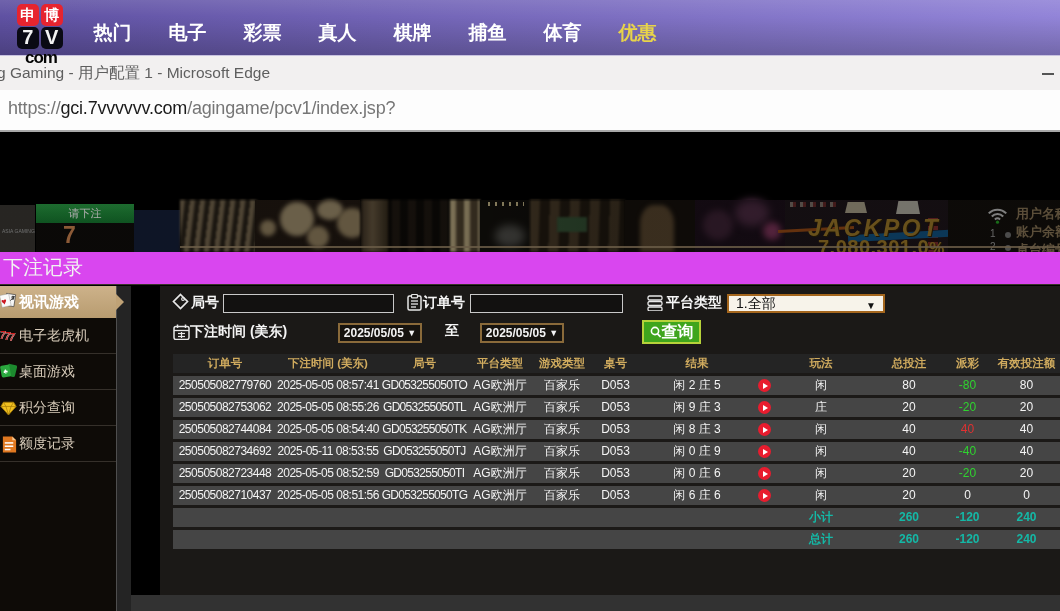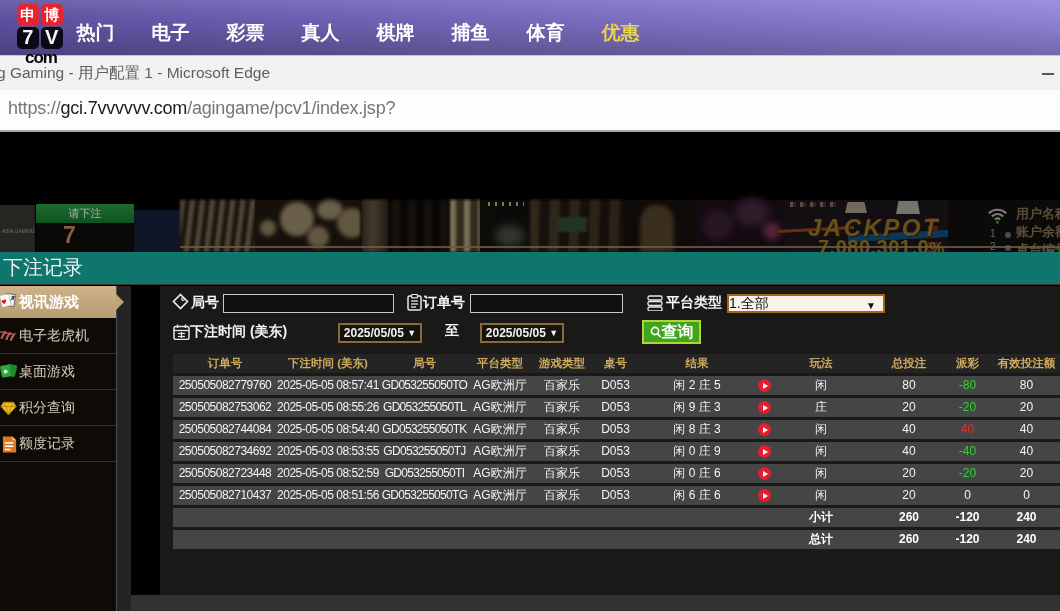--- a/index.html
+++ b/index.html
@@ -6,21 +6,21 @@
 html,body { width:1060px; height:611px; overflow:hidden; background:#000; }
 body { font-family:"Liberation Sans", sans-serif; }
 #page { position:relative; width:1060px; height:611px; }
 .abs { position:absolute; }
 
 
 #nav { left:0; top:0; width:1060px; height:56px;
   background:linear-gradient(to right,#5f51a2,#9284d8); }
 #nav .shade { position:absolute; inset:0;
   background:linear-gradient(to bottom,rgba(255,255,255,0.10),rgba(255,255,255,0) 30%,rgba(0,0,0,0.22)); }
-#menu { position:absolute; left:58px; top:0; height:56px; display:flex; }
+#menu { position:absolute; left:75px; top:0; height:56px; display:flex; }
 #menu div { width:75px; text-align:center; line-height:65px; font-size:19px; font-weight:bold; color:#fff; }
 #menu div.yl { color:#e8d44a; }
 
 
 #logo { left:17px; top:4px; width:46px; height:60px; z-index:30; }
 .tile { position:absolute; width:21.5px; height:21.5px; border-radius:5px; text-align:center; }
 .tr { background:#e6242f; color:#fff; font-size:15px; line-height:22px; font-weight:bold; }
 .tb { background:#0a0a14; color:#f2f2f2; font-size:20px; line-height:21px; font-weight:bold; }
 #lcom { position:absolute; left:4px; top:44px; width:40px; color:#050505; font-size:17px; font-weight:900; letter-spacing:-1px; text-align:center; }
 
@@ -33,60 +33,60 @@
 #urlbar { left:0; top:90px; width:1060px; height:42px; background:#fdfdfd; border-bottom:2px solid #a8a8a8; }
 #urlbar .u { position:absolute; left:8px; top:8px; font-size:18px; letter-spacing:-0.2px; color:#767676; }
 #urlbar .u b { color:#1b1b1b; font-weight:normal; }
 
 
 #photo { left:0; top:132px; width:1060px; height:120px; background:#000; overflow:hidden; }
 #scene { position:absolute; left:0; top:68px; width:1060px; height:52px; }
 #scene .abs { position:absolute; }
 
 
-#phead { left:0; top:252px; width:1060px; height:33px; background:#0f766e; border-bottom:1px solid #3a342a; }
+#phead { left:0; top:252px; width:1060px; height:33px; background:#d946ef; border-bottom:1px solid #3a342a; }
 #phead .h { position:absolute; left:3px; top:2px; color:#f2f2f2; font-size:20px; }
 
 
 #sidebar { z-index:6; left:0; top:286px; width:117px; height:325px; background:#0e0b07; border-right:1px solid #4e4e4e; }
 .sitem { position:absolute; left:0; width:116px; height:36px; border-bottom:1px solid #35302a; color:#d9cdbb; font-size:14px; }
 .sitem .lbl { position:absolute; left:19px; top:9px; }
 .sitem .ic { position:absolute; left:0px; top:6px; width:17px; height:22px; }
 #sact { position:absolute; left:0; top:0px; width:116px; height:32px; background:linear-gradient(#cdb28a,#b89c70); }
 #sact:after { content:""; position:absolute; left:116px; top:8px; border-top:8px solid transparent; border-bottom:8px solid transparent; border-left:8px solid #bfa276; }
 .sitem.active { border-bottom:none; color:#fff; font-weight:bold; font-size:15px; }
 .sitem.active .lbl { top:7px; }
 
 
 #main { left:118px; top:286px; width:942px; height:325px; background:#1b1917;margin-left:42px; }
 #gap { left:117px; top:286px; width:14px; height:325px; background:#242424; }
 #below { left:131px; top:595px; width:929px; height:19px; background:#323232; }
 
 .flabel { position:absolute; color:#f5f5f5; font-size:14px; font-weight:bold; white-space:nowrap; }
 .ficon { position:absolute; }
 input.txt { position:absolute; background:#121110; border:1px solid #c9c9c9; height:19px; }
-.dsel { position:absolute; background:#f7f3ea; border:2px solid #a4661d; height:19px; font-size:14px; color:#111; line-height:15px; }
+.dsel { position:absolute; background:#f7f3ea; border:2px solid #a4661d; height:19px; font-size:14px; color:#111; line-height:15px; padding-left:7px; }
 .dsel .ar { position:absolute; right:7px; top:2px; font-size:10px; color:#111; }
 .dtbox { position:absolute; background:#16130f; border:2px solid #8a6a3a; height:20px; color:#f2f2f2; font-size:12px; font-weight:bold; text-align:center; line-height:16px; white-space:nowrap; overflow:hidden; }
 .dtbox .ar2 { font-size:9px; vertical-align:1px; }
 #qbtn { position:absolute; left:482px; top:34px; width:59px; height:24px; background:#3fa51d; border:2px solid #b6d23a; color:#fff; font-size:16px; font-weight:bold; line-height:19px; text-align:center; }
 
 
 #tbl { position:absolute; left:13px; top:68px; width:929px; border-collapse:collapse; table-layout:fixed; }
 #tbl td { font-size:12px; color:#f4f4f4; text-align:center; height:22px; background:#454545; border-bottom:3px solid #1b1917; overflow:hidden; white-space:nowrap; }
 #tbl tr.hd td { background:#242424; color:#d0ab5e; font-weight:bold; height:20px; font-size:11.5px; letter-spacing:0; }
 #tbl td:nth-child(13) { letter-spacing:-0.3px; }
 #tbl td:nth-child(1) { letter-spacing:-0.5px; }
 #tbl td:nth-child(2) { letter-spacing:-0.5px; }
 #tbl td:nth-child(3) { letter-spacing:-0.7px; }
 
 #tbl td.g { color:#2fd32f; }
 #tbl td.r { color:#e03131; }
 #tbl td.st { color:#2fcb2f; }
-#tbl tr.sum td { color:#ffffff; font-weight:bold; }
+#tbl tr.sum td { color:#14b8a6; font-weight:bold; }
 .pb { display:inline-block; width:13px; height:13px; border-radius:50%; background:#e81c2e; position:relative; vertical-align:middle; }
 .pb:after { content:""; position:absolute; left:5px; top:3.5px; border-left:5px solid #fff; border-top:3px solid transparent; border-bottom:3px solid transparent; }
 </style>
 </head>
 <body>
 <div id="page">
 
   <div id="nav" class="abs">
       <div class="shade"></div>
     <div id="menu">
@@ -346,21 +346,21 @@
             <td>闲 8 庄 3</td>
             <td><span class="pb"></span></td>
             <td>闲</td>
             <td>40</td>
             <td class="r">40</td>
             <td>40</td>
             <td class="st">已派彩</td>
           </tr>
       <tr>
             <td>250505082734692</td>
-            <td>2025-05-03 08:53:55</td>
+            <td>2025-05-11 08:53:55</td>
             <td>GD053255050TJ</td>
             <td>AG欧洲厅</td>
             <td>百家乐</td>
             <td>D053</td>
             <td>闲 0 庄 9</td>
             <td><span class="pb"></span></td>
             <td>闲</td>
             <td>40</td>
             <td class="g">-40</td>
             <td>40</td>

